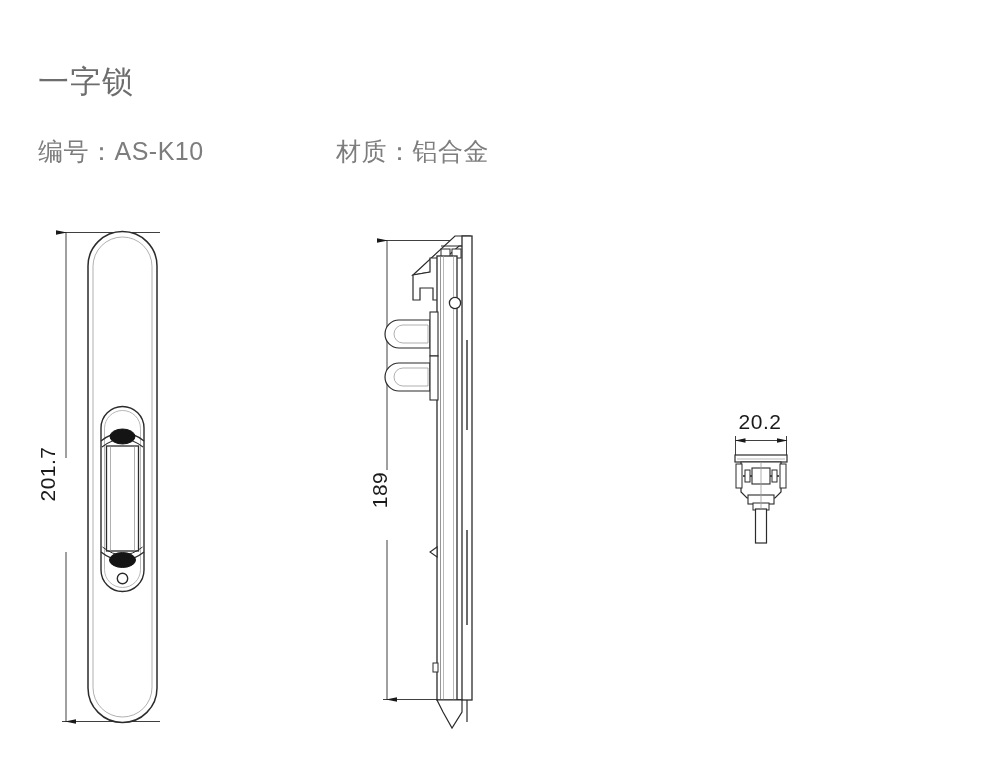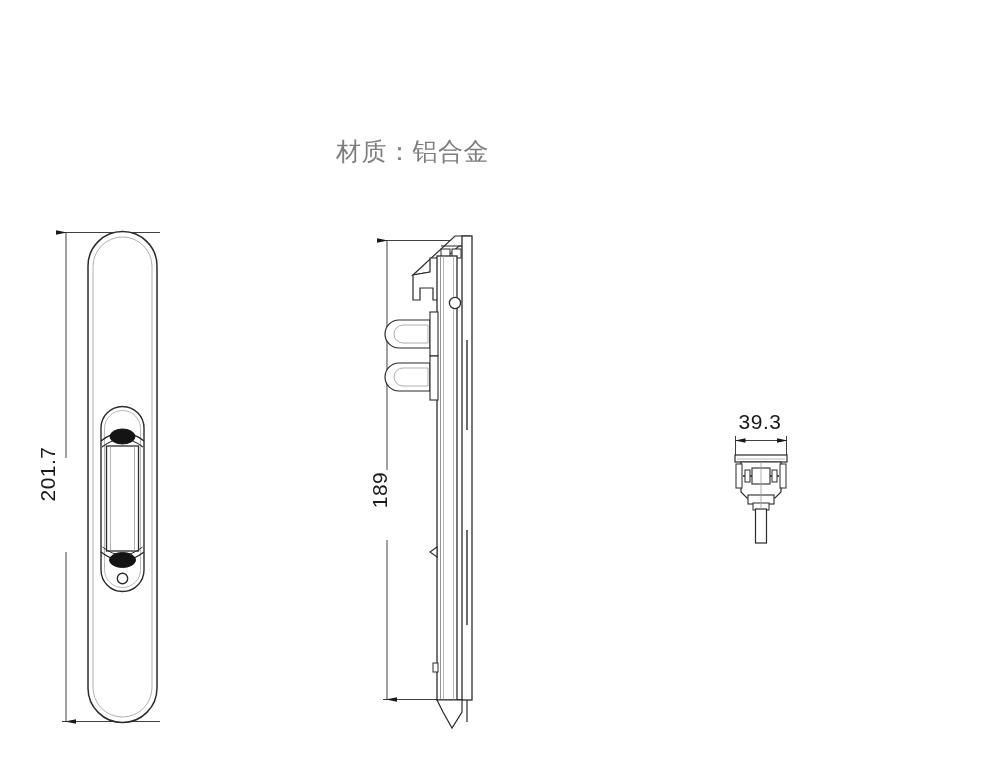--- a/index.html
+++ b/index.html
@@ -84,21 +84,23 @@
     top: 410px;
     width: 76px;
     text-align: center;
   }
 </style>
 </head>
 <body>
 
 <div class="page">
 
-
+  <div class="title">一字锁</div>
+
+  <div class="meta model">编号：AS-K10</div>
 
   <div class="meta material">材质：铝合金</div>
 
   <div class="drawing">
     <svg width="1000" height="783" viewBox="0 0 1000 783" xmlns="http://www.w3.org/2000/svg">
       <defs>
         <marker id="arrDown" markerWidth="7" markerHeight="11" refX="3.5" refY="10" orient="auto" markerUnits="userSpaceOnUse">
           <path d="M3.5,11 L1.2,0 L5.8,0 Z" fill="#1a1a1a"></path>
         </marker>
         <marker id="arrUp" markerWidth="7" markerHeight="11" refX="3.5" refY="1" orient="auto" markerUnits="userSpaceOnUse">
@@ -271,15 +273,15 @@
         <rect x="755.5" y="509" width="11" height="34" fill="#ffffff" stroke="#2b2b2b" stroke-width="1.2"></rect>
         <line x1="761" y1="462" x2="761" y2="509" stroke="#9a9a9a" stroke-width="0.8"></line>
       </g>
     </svg>
   </div>
 
   <div class="dim-label vertical" id="dim-201">201.7</div>
 
   <div class="dim-label vertical" id="dim-189">189</div>
 
-  <div class="dim-label" id="dim-258">39.3</div>
+  <div class="dim-label" id="dim-258">20.2</div>
 
 </div>
 
 </body></html>

